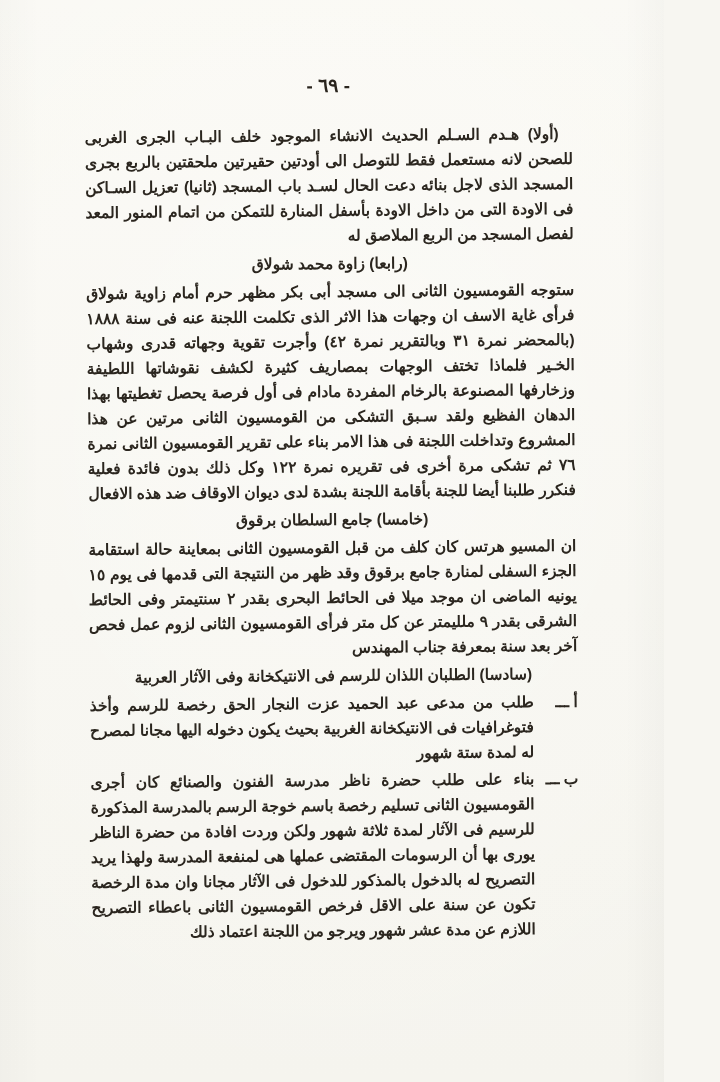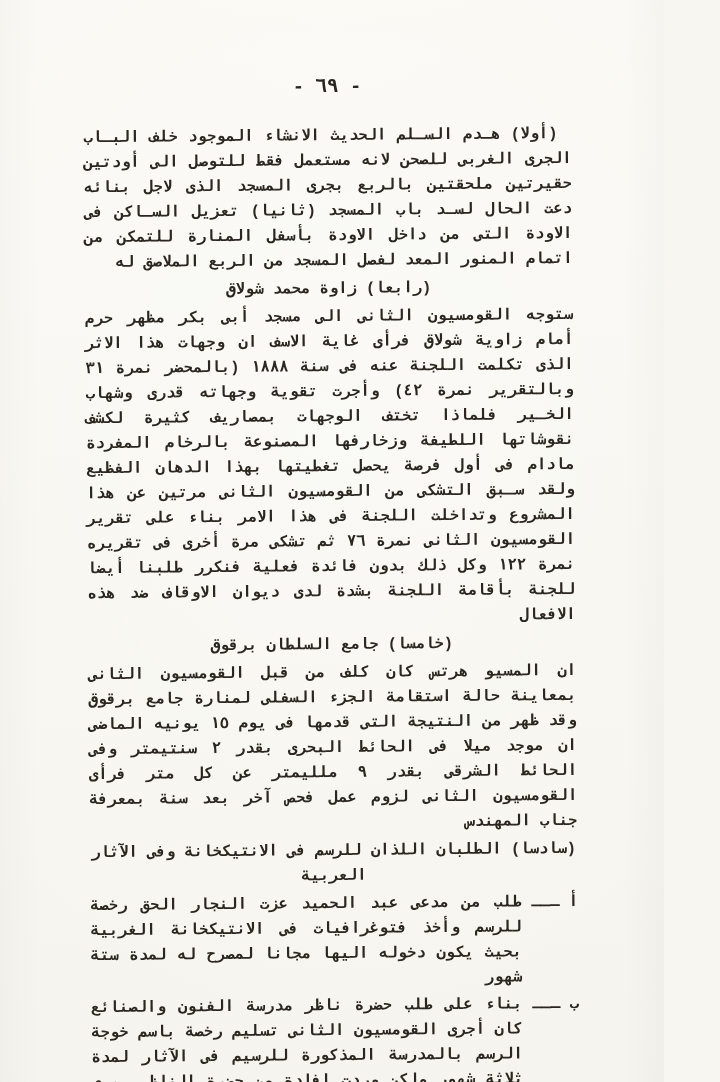--- a/index.html
+++ b/index.html
@@ -9,21 +9,21 @@
     height: 1082px;
     overflow: hidden;
     background: #f7f6f1;
   }
   .page {
     position: relative;
     width: 664px;
     height: 1082px;
     background: linear-gradient(180deg, #faf9f4 0%, #f7f6f0 55%, #f5f4ee 100%);
     box-sizing: border-box;
-    font-family: Liberation Mono, monospace;
+    font-family: Liberation Sans, sans-serif;
     color: #26211b;
   }
   .content {
     position: absolute;
     top: 74px;
     left: 88px;
     right: 88px;
     transform: rotate(-0.5deg);
     direction: rtl;
   }

